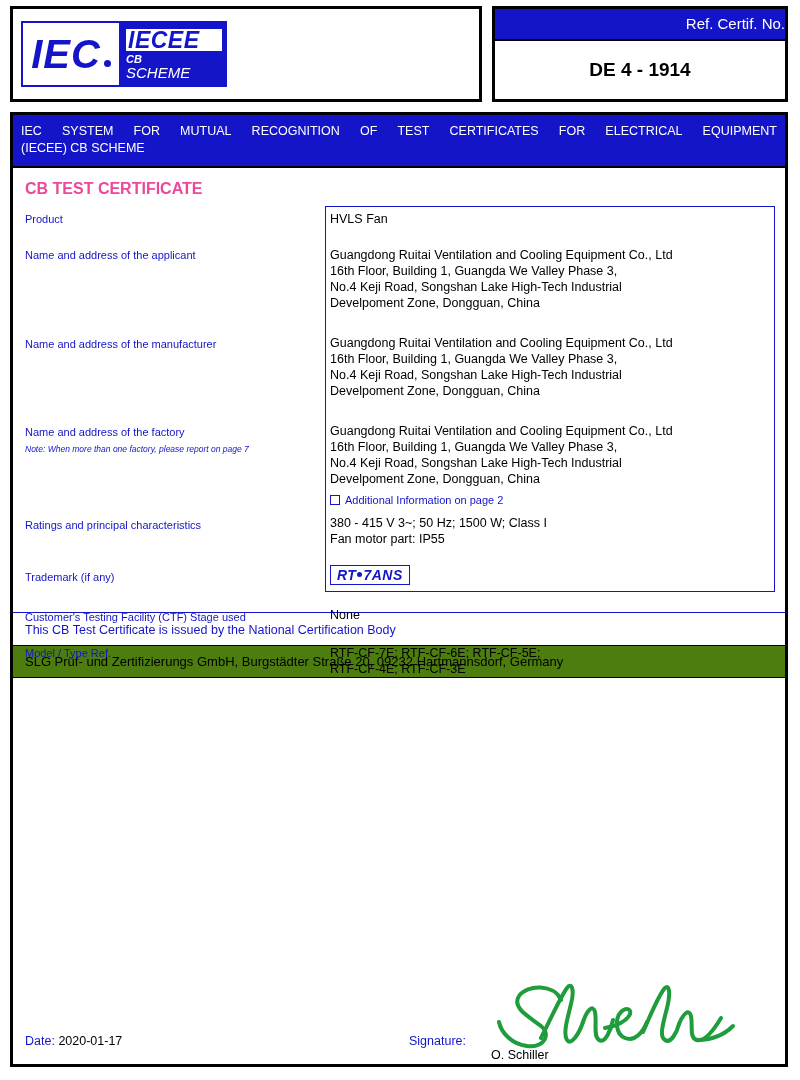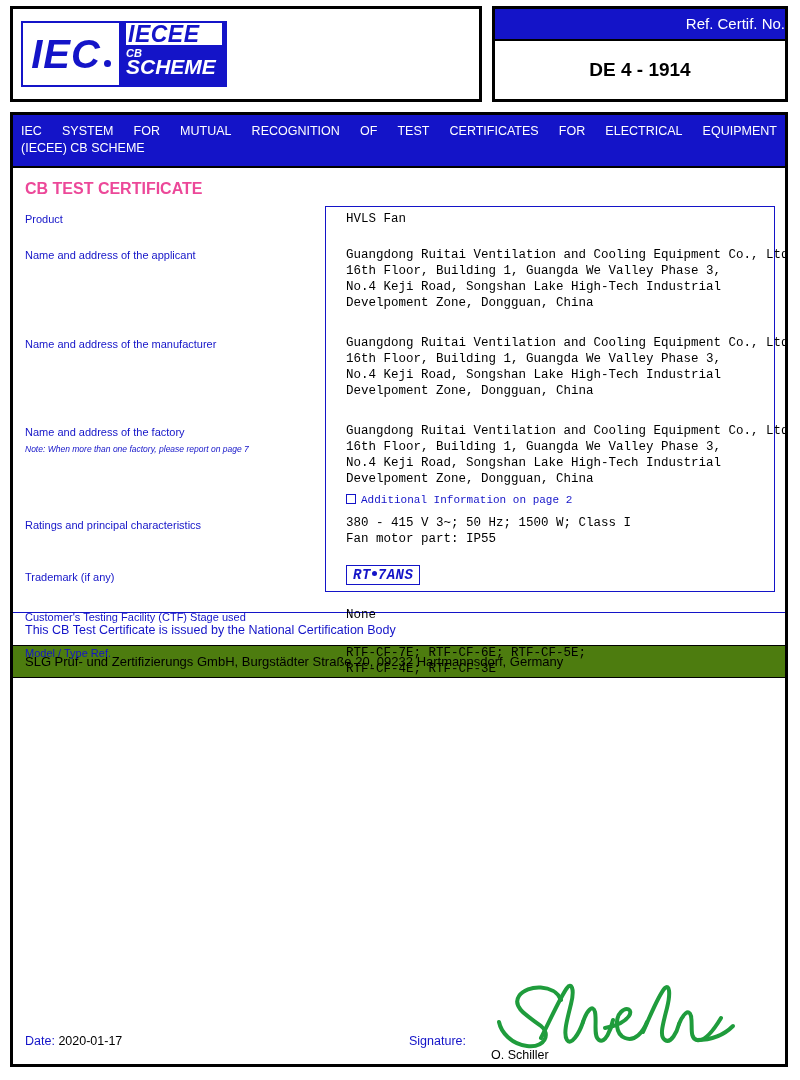--- a/index.html
+++ b/index.html
@@ -70,20 +70,21 @@
     margin-left: 3px;
     margin-top: 18px;
   }
   .iecee-mark {
     background: #1414c8;
     color: #ffffff;
     width: 104px;
     height: 62px;
     display: flex;
     flex-direction: column;
+    justify-content: center;
     padding-left: 5px;
     box-sizing: border-box;
   }
   .iecee-mark .l1 {
     font-weight: bold;
     font-style: italic;
     font-size: 23px;
     line-height: 22px;
     letter-spacing: 0.5px;
     background: #fff;
@@ -94,23 +95,23 @@
     box-sizing: border-box;
   }
   .iecee-mark .l2 {
     font-weight: bold;
     font-size: 11px;
     line-height: 12px;
     font-style: italic;
     margin-top: 2px;
   }
   .iecee-mark .l3 {
-    font-weight: bold;
-    font-style: italic;
-    font-size: 21px;
+    font-weight: normal;
+    font-style: italic;
+    font-size: 15px;
     line-height: 15px;
   }
 
   .ref-box {
     margin-left: 10px;
     width: 296px;
     border: 3px solid #000;
     box-sizing: border-box;
     display: flex;
     flex-direction: column;
@@ -192,25 +193,24 @@
   .row-l .note {
     font-size: 8.5px;
     font-style: italic;
     color: #1414c8;
     display: block;
     margin-top: 3px;
   }
 
   .row-r {
     position: absolute;
-    left: 20px;
+    left: 4px;
     font-size: 12.5px;
     line-height: 16px;
     color: #000;
-    font-family: Liberation Mono, monospace;
   }
   .addl {
     color: #1414c8;
     font-size: 11px;
     line-height: 14px;
   }
   .addl .cb {
     display: inline-block;
     width: 8px;
     height: 8px;

